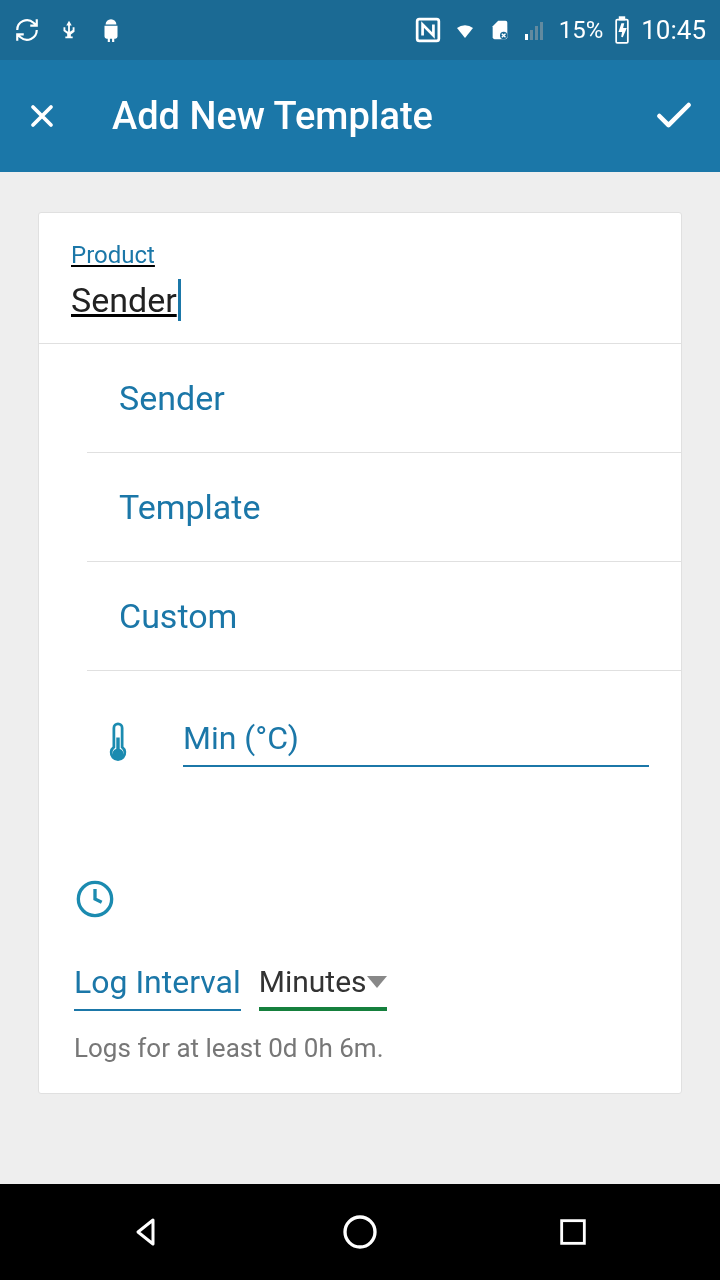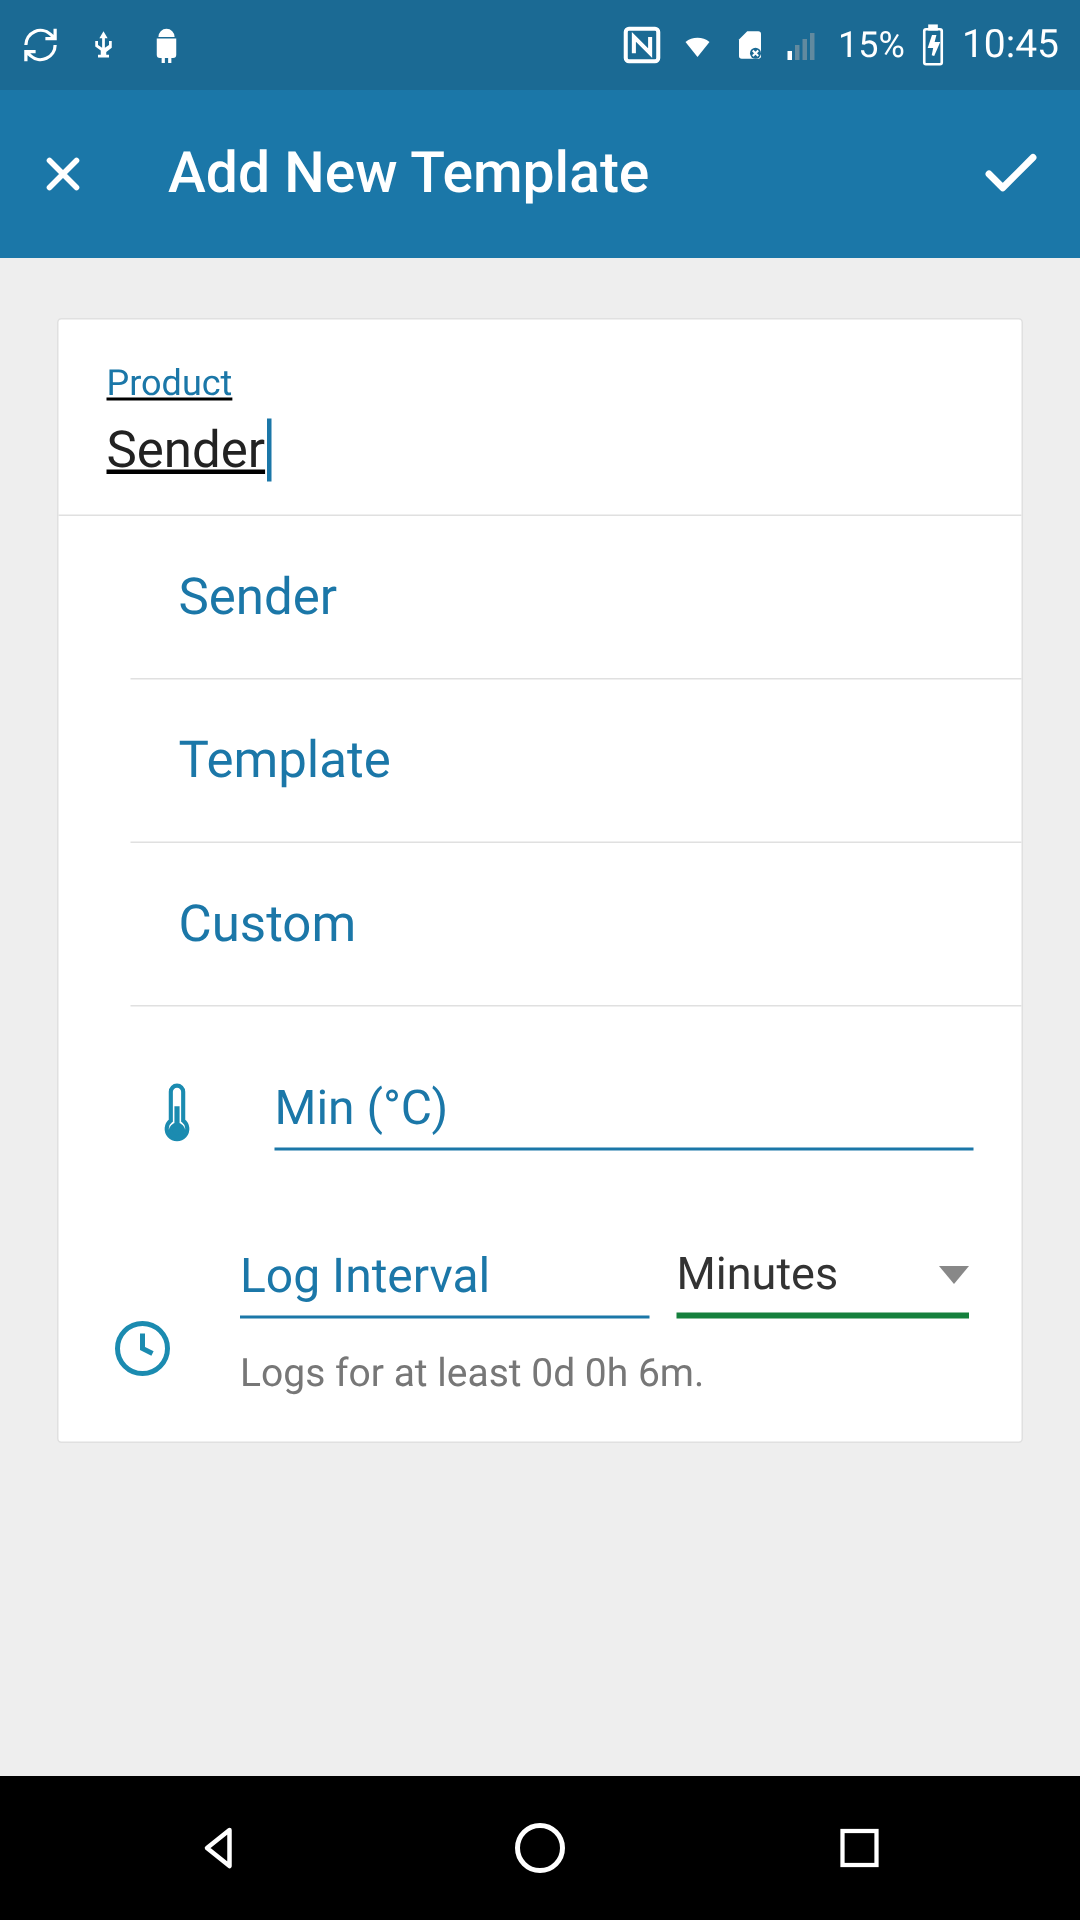--- a/index.html
+++ b/index.html
@@ -146,20 +146,21 @@
     }
     .temp-placeholder {
       font-size: 32px;
       color: #1b77a8;
     }
     .log-section {
       padding: 28px 35px 30px;
       display: flex;
       align-items: flex-start;
       gap: 44px;
+      flex-direction: column;
     }
     .log-inner {
       flex: 1;
     }
     .log-row {
       display: flex;
       gap: 18px;
       align-items: flex-end;
     }
     .log-field {

